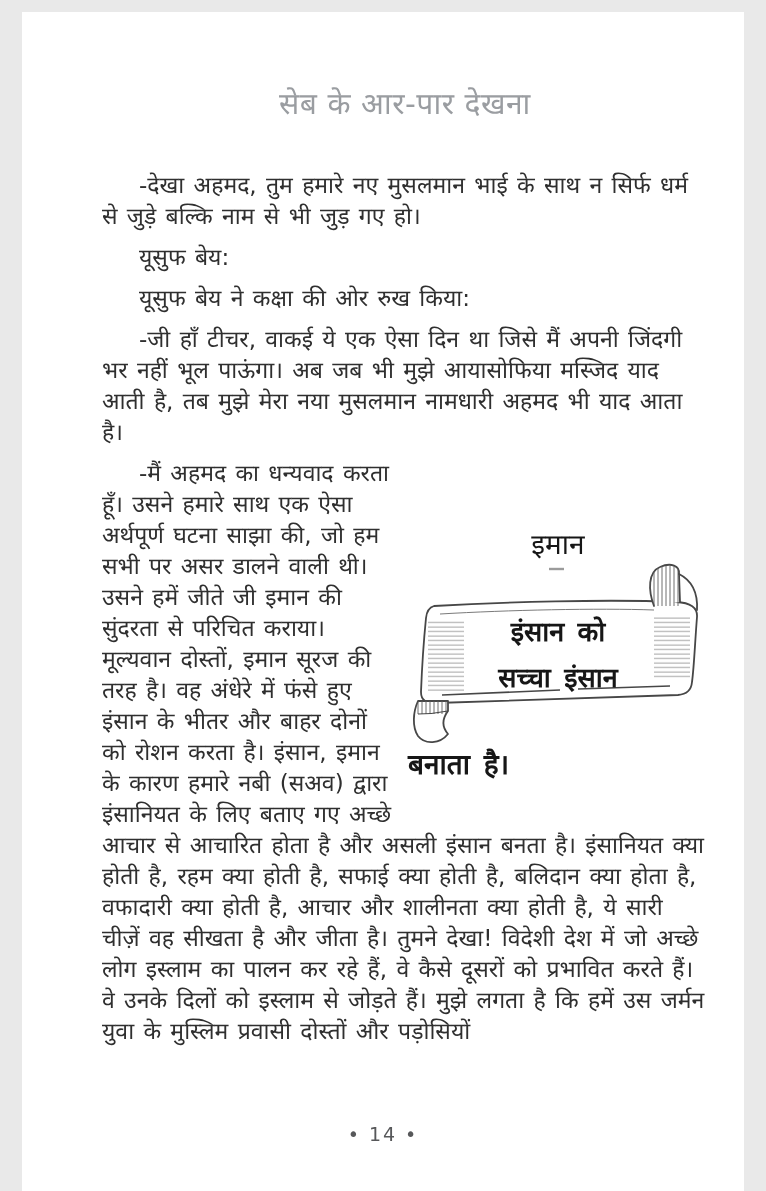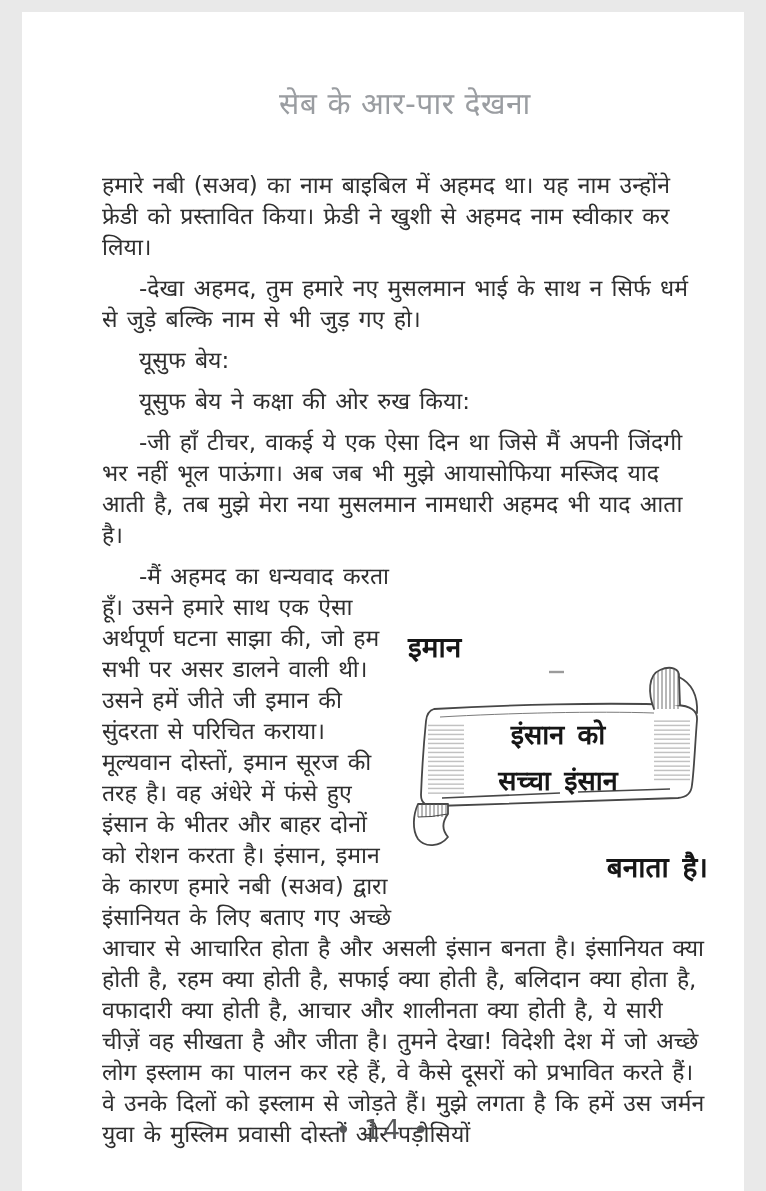--- a/index.html
+++ b/index.html
@@ -40,22 +40,23 @@
   
   .fig-wrap {
     float: right;
     width: 300px;
     min-height: 352px;
     margin-left: 10px;
     margin-top: 0;
   }
   .fig-inner { margin-top: 70px; }
   .iman-heading {
+    text-align: center;
     font-size: 28px;
-    font-weight: bold;
+    font-weight: normal;
     color: #161616;
     line-height: 34px;
     word-spacing: 2px;
   }
   .scroll-wrap {
     position: relative;
     width: 300px;
     height: 200px;
   }
   .scroll-wrap svg { display: block; }
@@ -65,48 +66,47 @@
     width: 100%;
     text-align: center;
     font-size: 27px;
     font-weight: bold;
     color: #161616;
     word-spacing: 4px;
   }
   .scroll-line1 { top: 50px; }
   .scroll-line2 { top: 96px; }
   .banner-caption {
-    text-align: right;
+    text-align: left;
     font-size: 28px;
     font-weight: bold;
     color: #161616;
     margin-top: -18px;
     word-spacing: 4px;
   }
   .page-number {
     position: absolute;
     left: 0;
     right: 0;
     bottom: 58px;
     text-align: center;
-    font-size: 27px;
+    font-size: 19px;
     color: #57585a;
     letter-spacing: 2px;
   }
   .clearfix::after { content: ""; display: block; clear: both; }
 </style>
 </head>
 <body>
 
 <div class="page">
   <div class="content">
 
     <h1 class="page-title">सेब के आर-पार देखना</h1>
 
-    <p class="body-para">हमारे नबी (सअव) का नाम बाइबिल में अहमद था। यह नाम उन्होंने फ्रेडी को प्रस्तावित किया। फ्रेडी ने खुशी से अहमद नाम स्वीकार कर लिया।</p>
     <p class="body-para indent">-देखा अहमद, तुम हमारे नए मुसलमान भाई के साथ न सिर्फ धर्म से जुड़े बल्कि नाम से भी जुड़ गए हो।</p>
     <p class="body-para indent">यूसुफ बेय:</p>
     <p class="body-para indent">यूसुफ बेय ने कक्षा की ओर रुख किया:</p>
     <p class="body-para indent">-जी हाँ टीचर, वाकई ये एक ऐसा दिन था जिसे मैं अपनी जिंदगी भर नहीं भूल पाऊंगा। अब जब भी मुझे आयासोफिया मस्जिद याद आती है, तब मुझे मेरा नया मुसलमान नामधारी अहमद भी याद आता है।</p>
 
     <div class="clearfix">
       <div class="fig-wrap">
         <div class="fig-inner">
           <div class="iman-heading">इमान</div>
           <div class="scroll-wrap">

